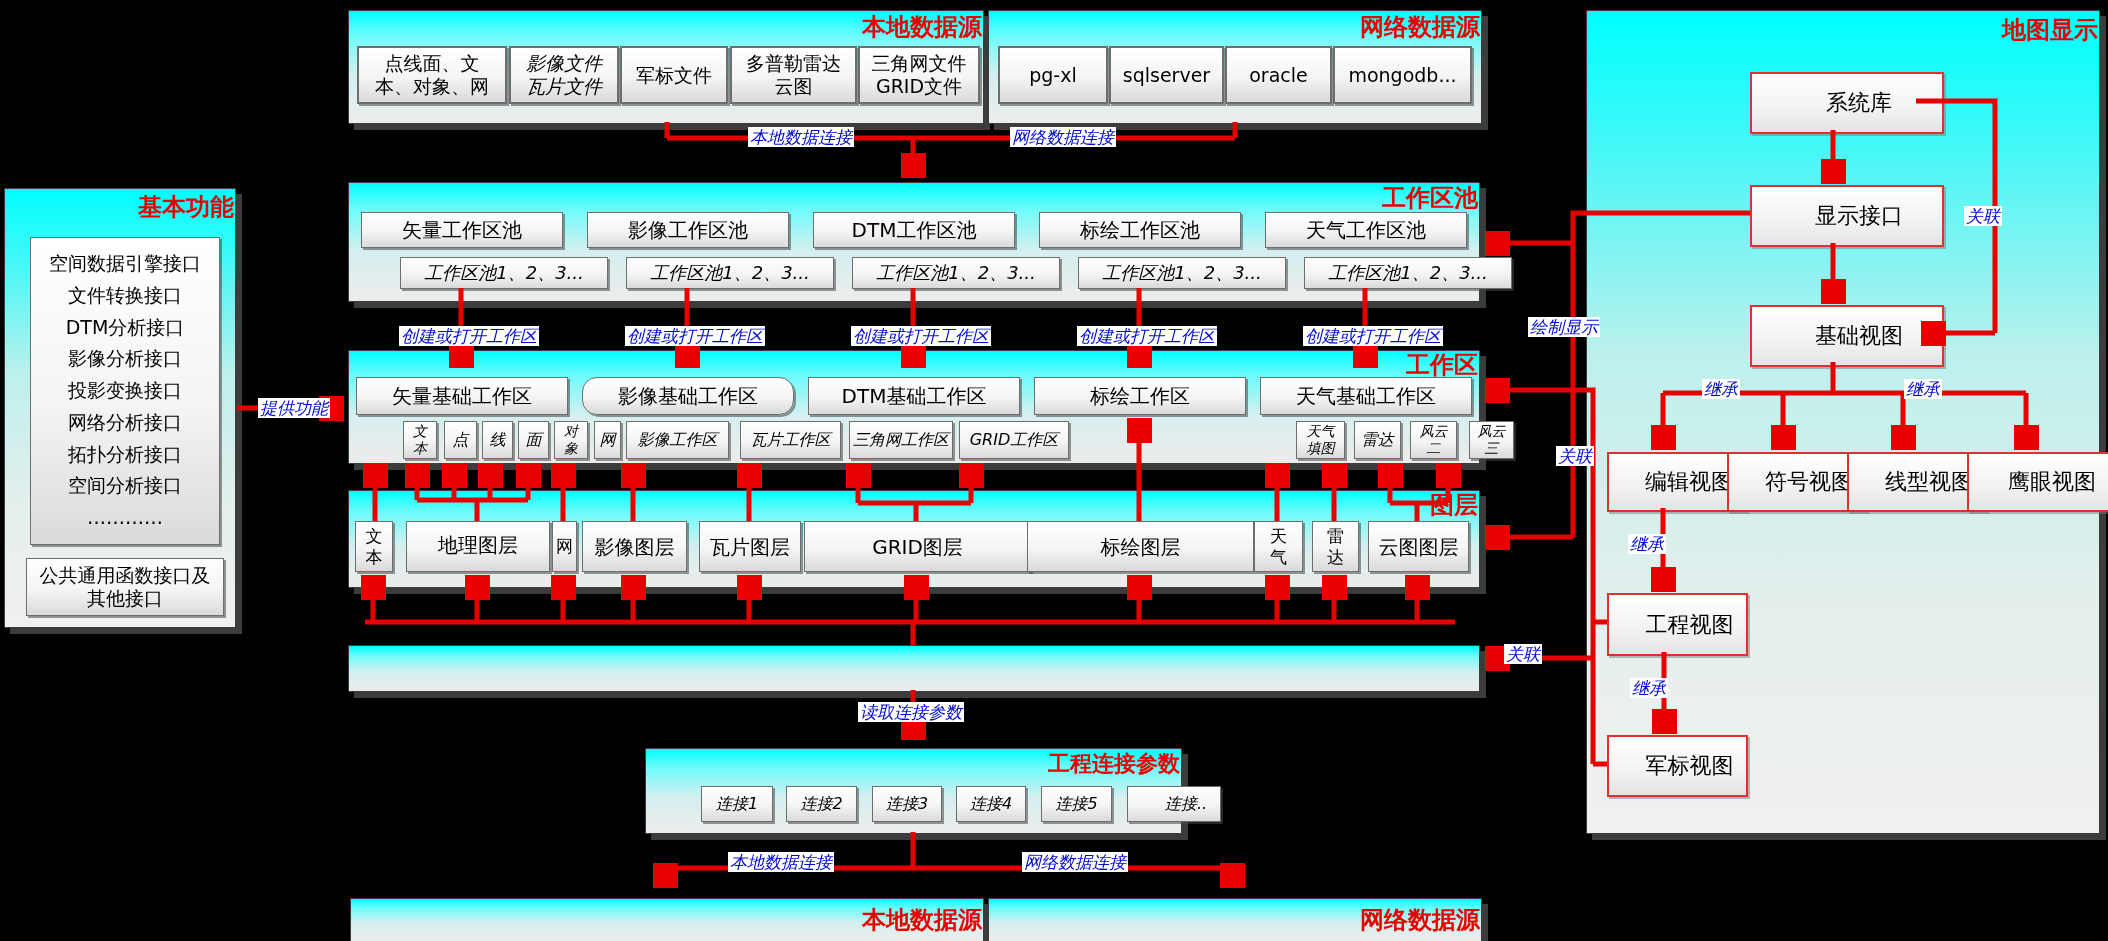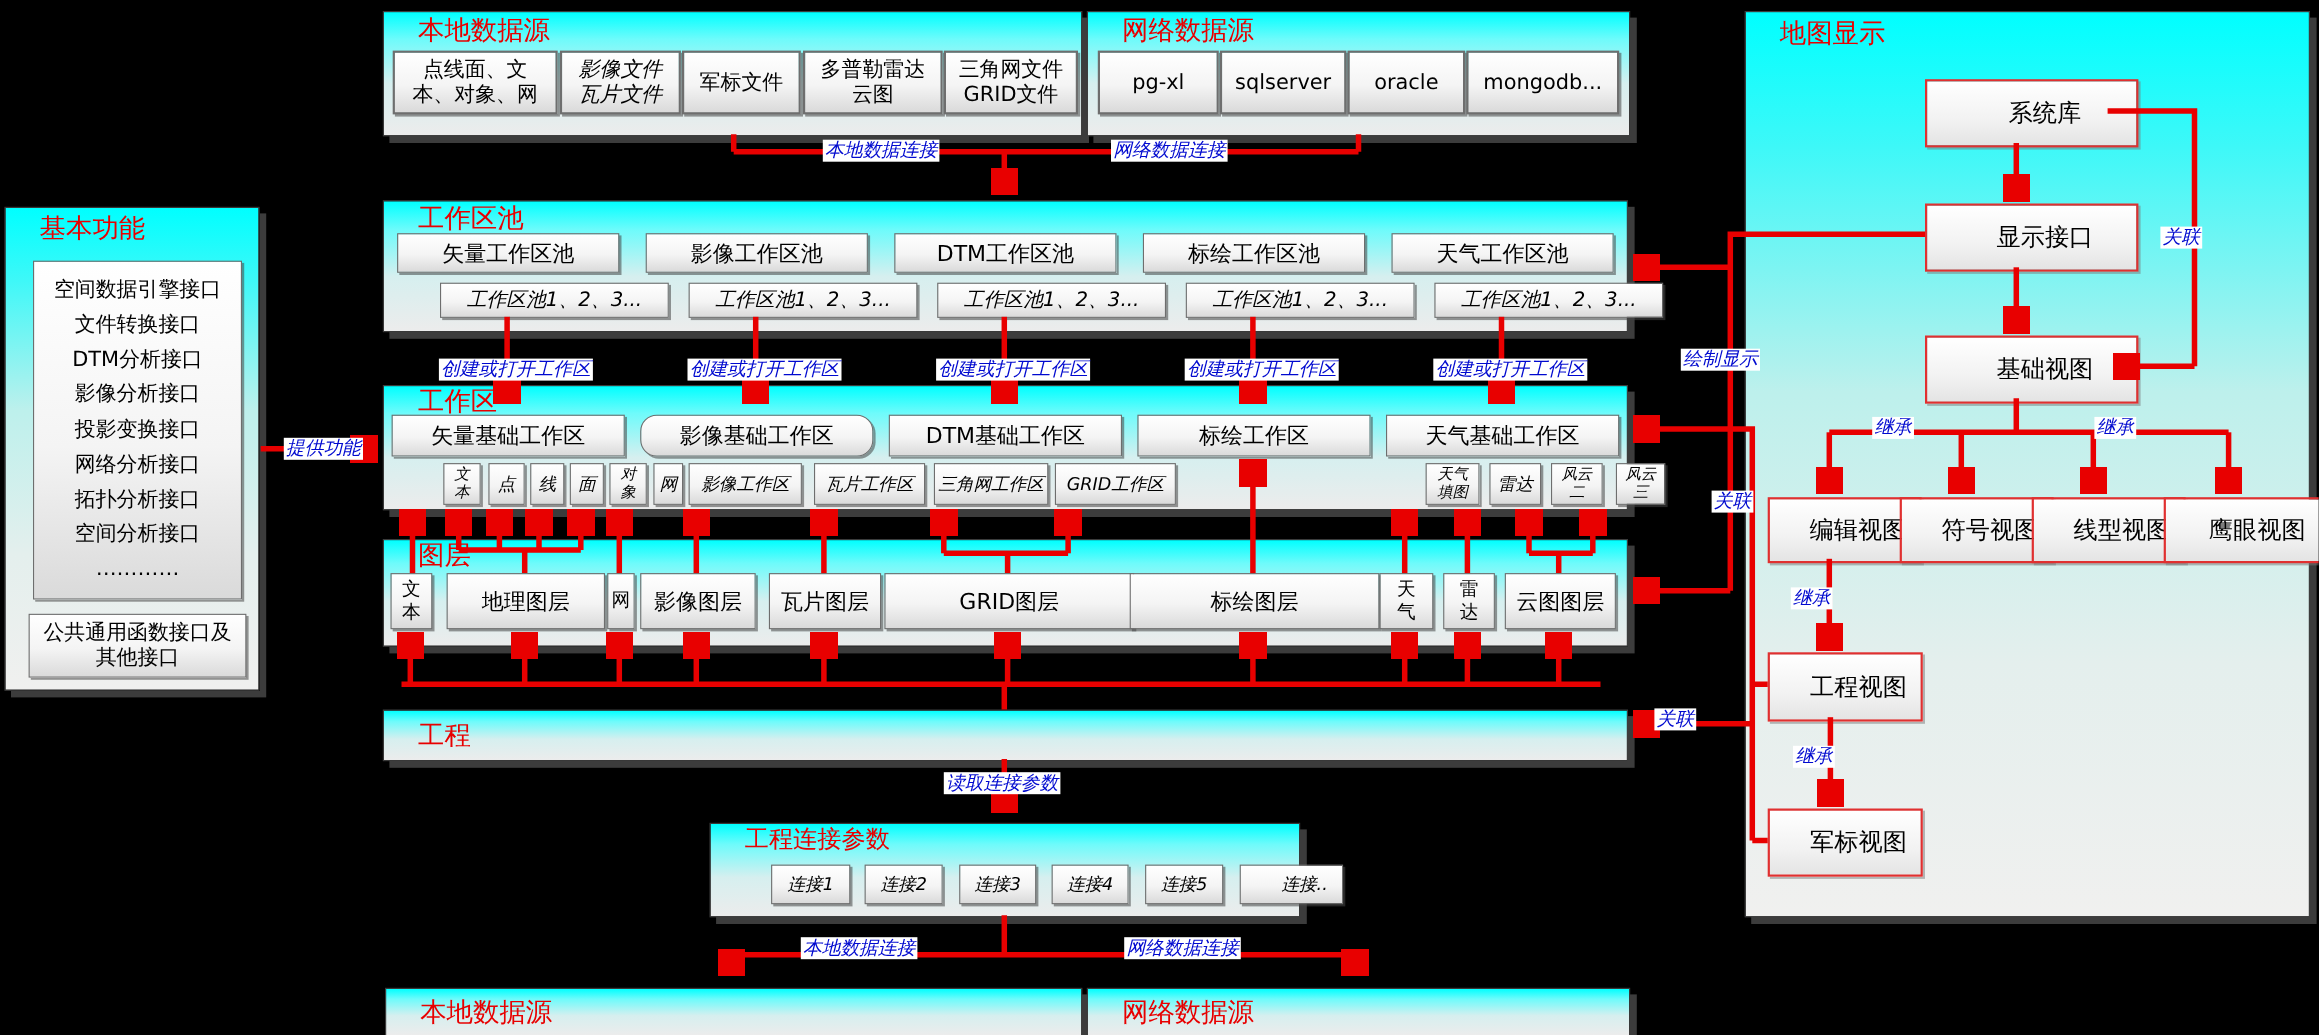--- a/index.html
+++ b/index.html
@@ -2,21 +2,21 @@
 <html><head>
 <meta charset="utf-8">
 <style>
   html,body{margin:0;padding:0;background:#000;}
   #canvas{position:relative;width:2108px;height:941px;background:#000;
     font-family:"DejaVu Sans","Liberation Sans",sans-serif;overflow:hidden;color:#000;}
   .panel,.band{position:absolute;border:1px solid #3c3c3c;
     background:linear-gradient(180deg,#00ffff 0%,#6efbfb 22%,#d6efef 58%,#ececec 100%);
     box-shadow:6px 6px 0 rgba(110,110,110,.55);}
   .tallpanel{background:linear-gradient(180deg,#00ffff 0%,#3ef8f8 15%,#bdf0ec 42%,#e4efed 72%,#f0f0ef 100%);}
-  .btitle{position:absolute;text-align:left;color:#e80000;font-weight:normal;font-size:24px;line-height:28px;padding-left:32px;}
+  .btitle{position:absolute;text-align:right;color:#e80000;font-weight:bold;font-size:24px;line-height:28px;}
   .box{position:absolute;display:flex;align-items:center;justify-content:center;text-align:center;
     white-space:pre-line;background:linear-gradient(180deg,#ffffff 0%,#f4f4f4 55%,#dadada 100%);
     border:2px solid #6e6e6e;box-shadow:2px 2px 0 rgba(70,70,70,.55);font-size:19px;line-height:1.2;}
   .sbox{border-width:1px;font-size:16px;}
   .it{font-style:italic;margin-left:42px;}
   .rbox{position:absolute;display:flex;align-items:center;justify-content:center;text-align:center;
     background:linear-gradient(180deg,#ffffff 0%,#f2f2f2 60%,#e4e4e4 100%);
     border:2px solid #e03030;box-shadow:2px 2px 0 rgba(120,120,120,.5);font-size:22px;padding-left:24px;}
   .chip{position:absolute;background:#ffffff;color:#0009cf;font-style:italic;font-size:17px;
     line-height:20px;padding:0 2px;white-space:nowrap;z-index:30;}
@@ -98,21 +98,21 @@
   <div class="box sbox it" style="left:1312px;top:421px;width:45px;height:36px;">雷达</div>
   <div class="box sbox it" style="left:1368px;top:421px;width:45px;height:36px;font-size:14px;">风云
 二</div>
   <div class="box sbox it" style="left:1427px;top:421px;width:43px;height:36px;font-size:14px;">风云
 三</div>
 
   <div class="band" style="left:348px;top:490px;width:1130px;height:96px;"></div>
   <div class="btitle" style="left:348px;top:491px;width:1130px;">图层</div>
   <div class="box sbox" style="left:355px;top:521px;width:36px;height:49px;font-size:17px;">文
 本</div>
-  <div class="box sbox" style="left:406px;top:521px;width:142px;height:49px;font-size:20px;">地理图层</div>
+  <div class="box sbox" style="left:406px;top:521px;width:142px;height:49px;font-size:20px;font-family:Liberation Mono, monospace;">地理图层</div>
   <div class="box sbox" style="left:552px;top:521px;width:23px;height:49px;font-size:17px;">网</div>
   <div class="box sbox" style="left:582px;top:521px;width:103px;height:49px;font-size:20px;">影像图层</div>
   <div class="box sbox" style="left:699px;top:521px;width:100px;height:49px;font-size:20px;">瓦片图层</div>
   <div class="box sbox" style="left:804px;top:521px;width:225px;height:49px;font-size:20px;">GRID图层</div>
   <div class="box sbox" style="left:1027px;top:521px;width:225px;height:49px;font-size:20px;">标绘图层</div>
   <div class="box sbox" style="left:1254px;top:521px;width:47px;height:49px;font-size:17px;">天
 气</div>
   <div class="box sbox" style="left:1312px;top:521px;width:45px;height:49px;font-size:17px;">雷
 达</div>
   <div class="box sbox" style="left:1368px;top:521px;width:99px;height:49px;font-size:20px;">云图图层</div>

